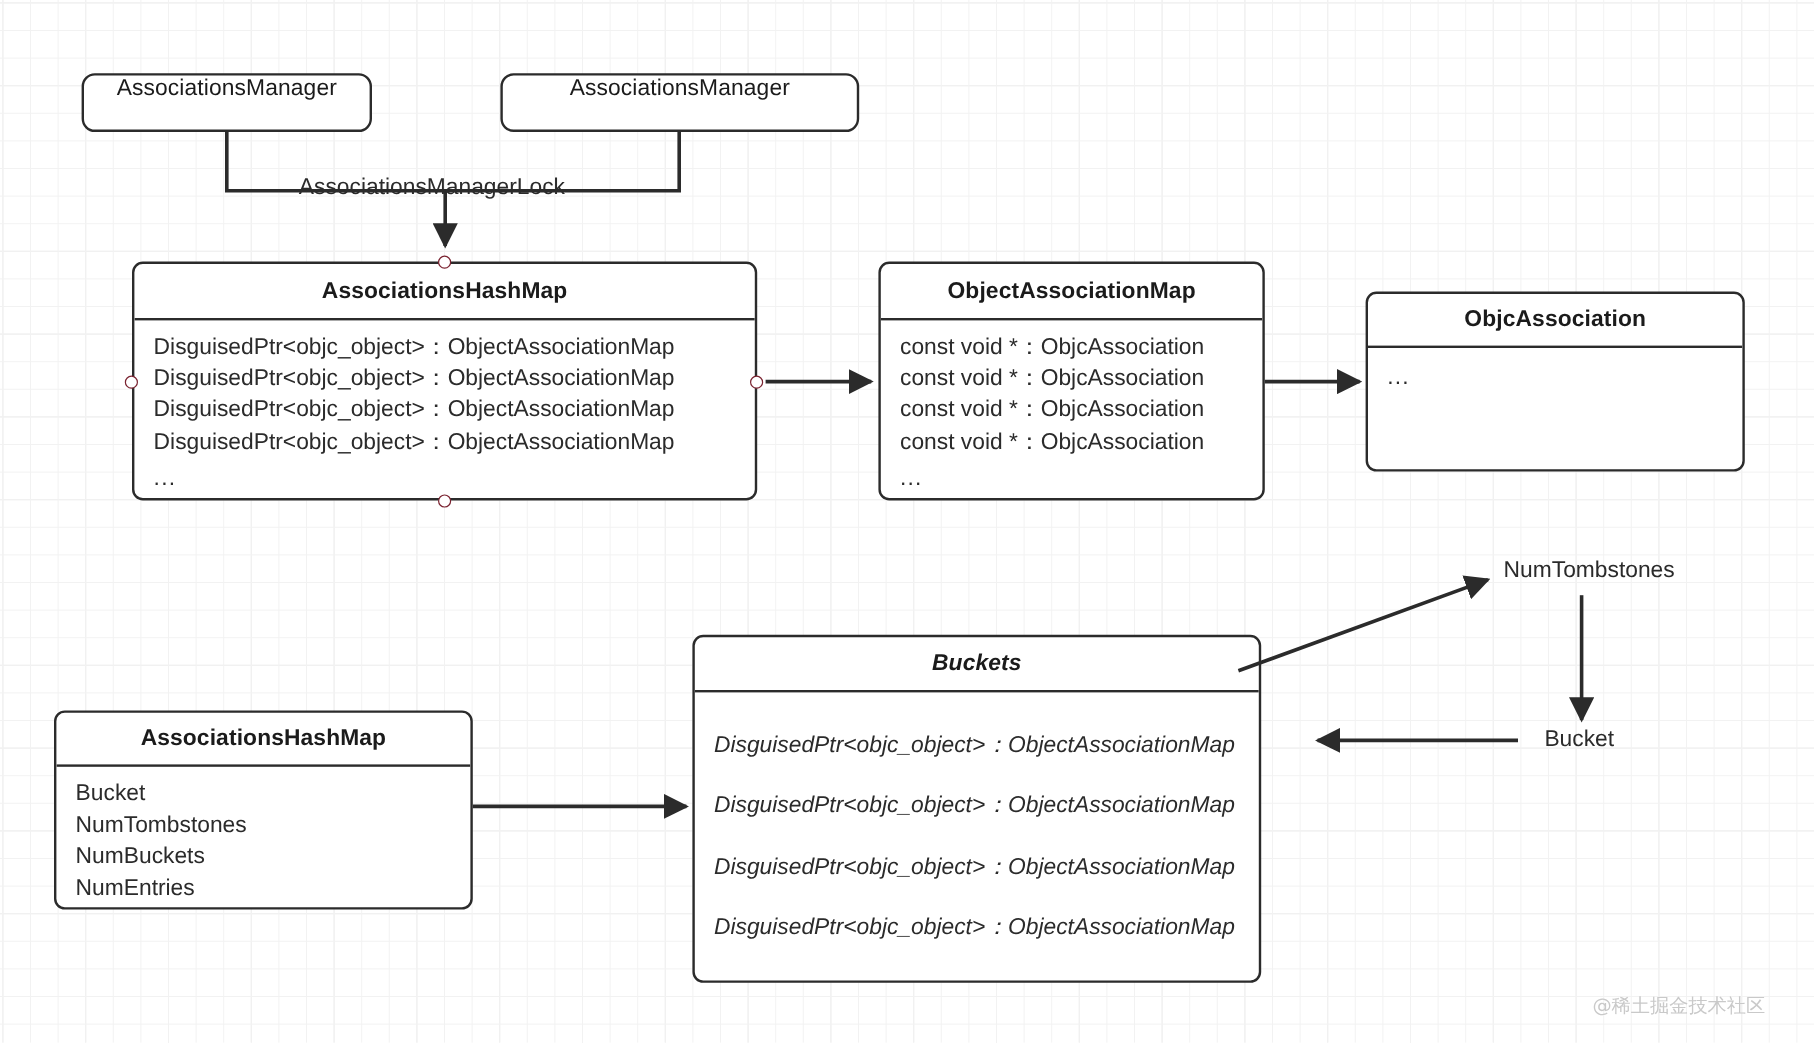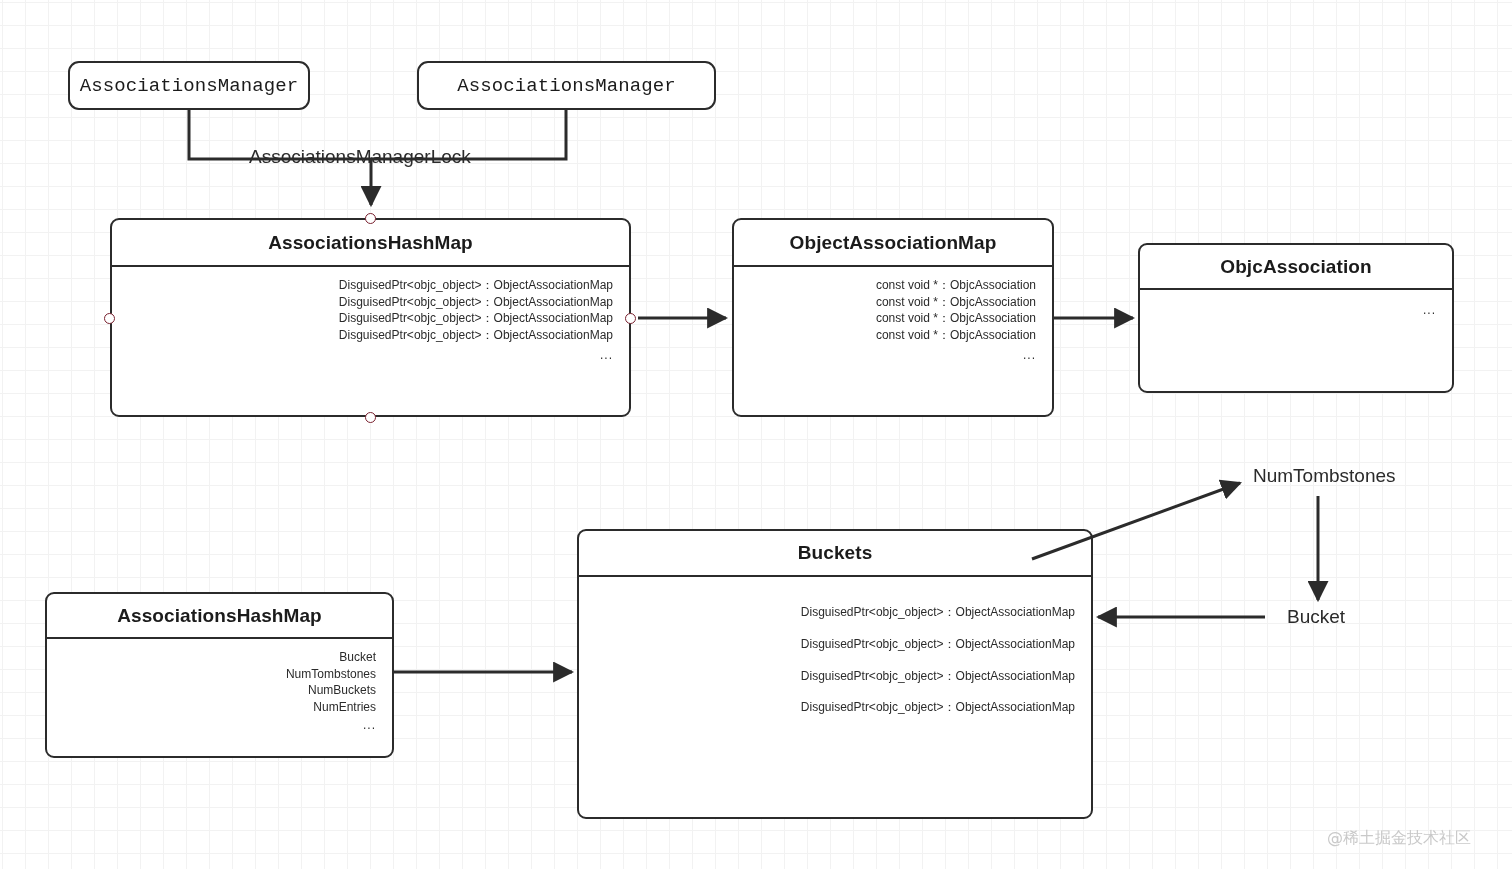--- a/index.html
+++ b/index.html
@@ -37,41 +37,38 @@
     font-size: 19px;
     font-weight: bold;
     color: #1b1b1b;
     letter-spacing: 0.1px;
   }
   .node.compartment .title {
     border-bottom: 2.5px solid #2b2b2b;
   }
   .node .body {
     padding: 10px 16px 8px 16px;
-    font-size: 12px;
+    font-size: 19px;
     color: #2b2b2b;
     line-height: 1.38;
     white-space: nowrap;
-    text-align: right;
   }
   .row {
     display: block;
   }
   .row .k { }
   .row .colon { letter-spacing: 0px; }
   .row .v { }
   .ellipsis { display:block; letter-spacing: 1px; }
 
   
   .simple {
     display: flex;
-    align-items: center;
     justify-content: center;
     border-radius: 11px;
-    font-family: Liberation Mono, monospace;
   }
   .simple .title {
     font-weight: normal;
     font-size: 19px;
   }
 
   
   .dot {
     position: absolute;
     width: 11px;
@@ -202,21 +199,21 @@
     <div class="title" style="line-height:43px; height:43px;">AssociationsHashMap</div>
     <div class="body">
       <span class="row">Bucket</span>
       <span class="row">NumTombstones</span>
       <span class="row">NumBuckets</span>
       <span class="row">NumEntries</span>
       <span class="ellipsis" style="margin-top:2px;">...</span>
     </div>
   </div>
 
-  <div class="node compartment" style="left:577px; top:529px; width:516px; height:290px;">
+  <div class="node compartment" style="left:577px; top:529px; width:474px; height:290px;font-style:italic;">
     <div class="title" style="line-height:44px; height:44px;">Buckets</div>
     <div class="body" style="padding-top:20px; line-height:2.65;">
       <span class="row">
         <span class="k">DisguisedPtr&lt;objc_object&gt;</span><span class="colon">：</span><span class="v">ObjectAssociationMap</span>
       </span>
       <span class="row">
         <span class="k">DisguisedPtr&lt;objc_object&gt;</span><span class="colon">：</span><span class="v">ObjectAssociationMap</span>
       </span>
       <span class="row">
         <span class="k">DisguisedPtr&lt;objc_object&gt;</span><span class="colon">：</span><span class="v">ObjectAssociationMap</span>

